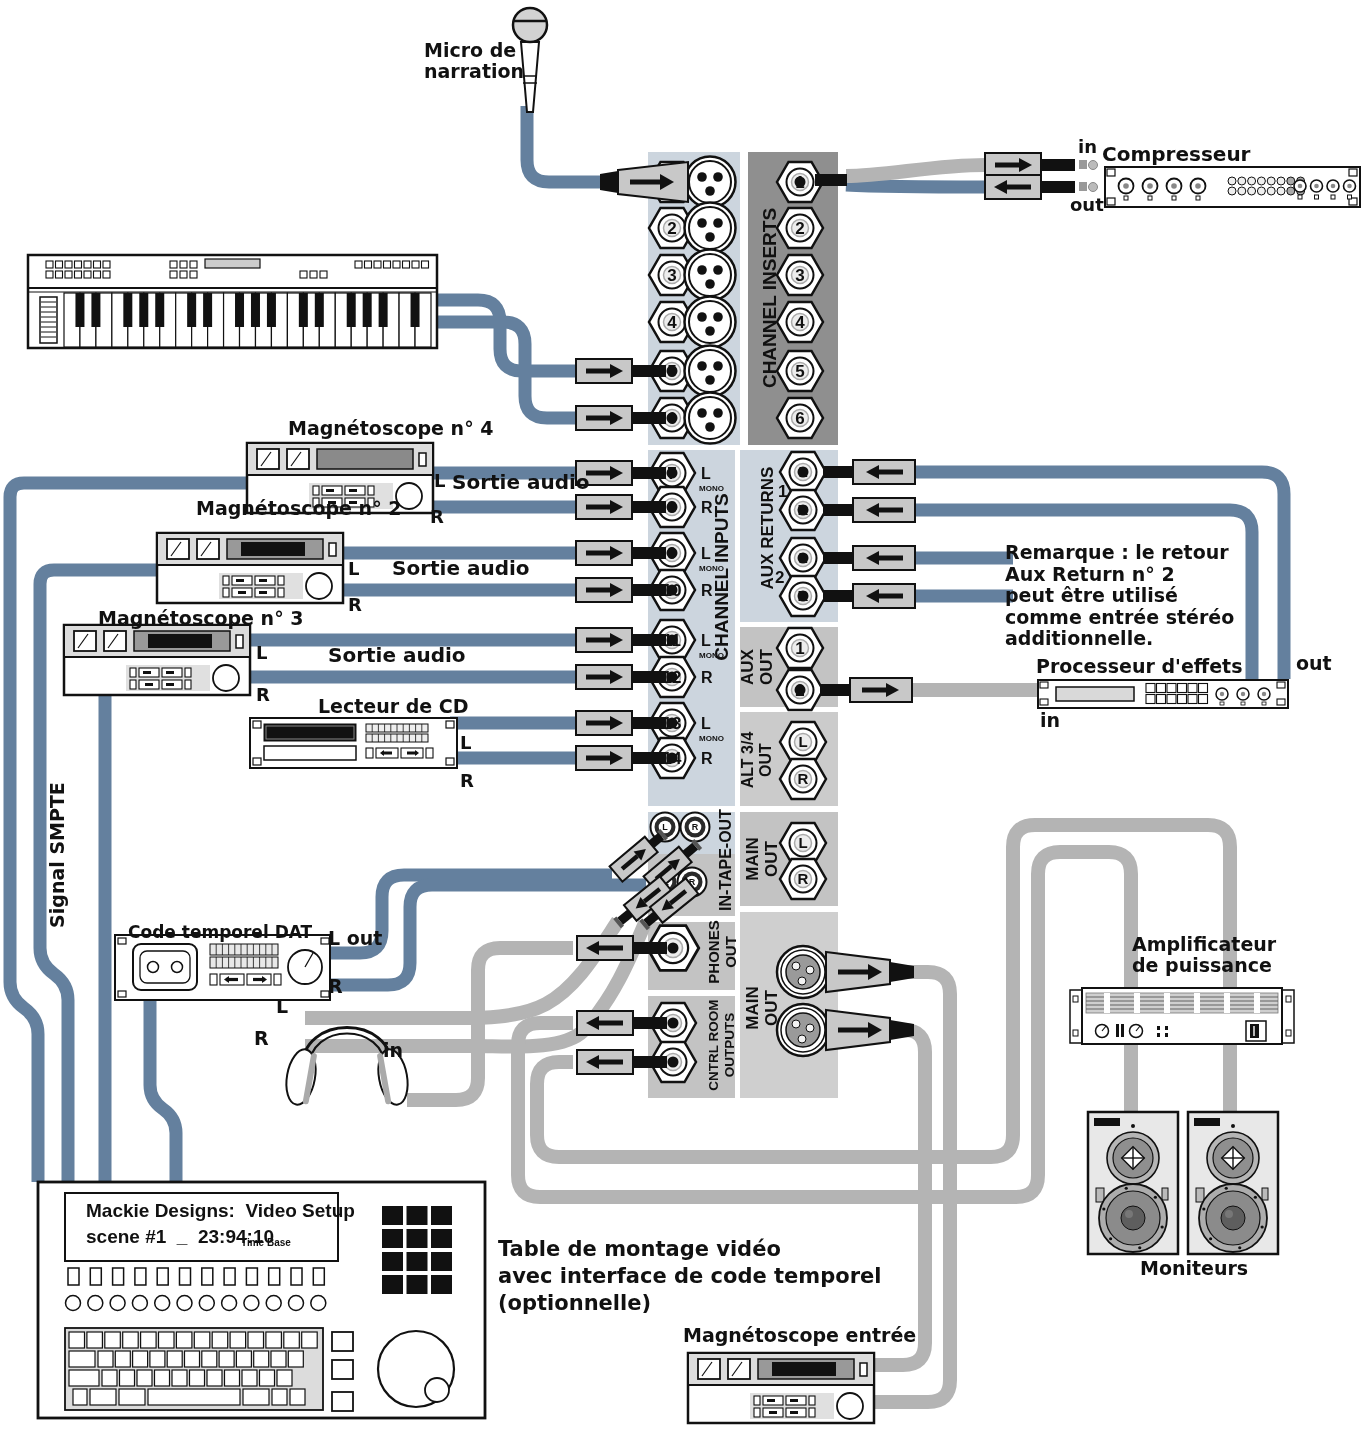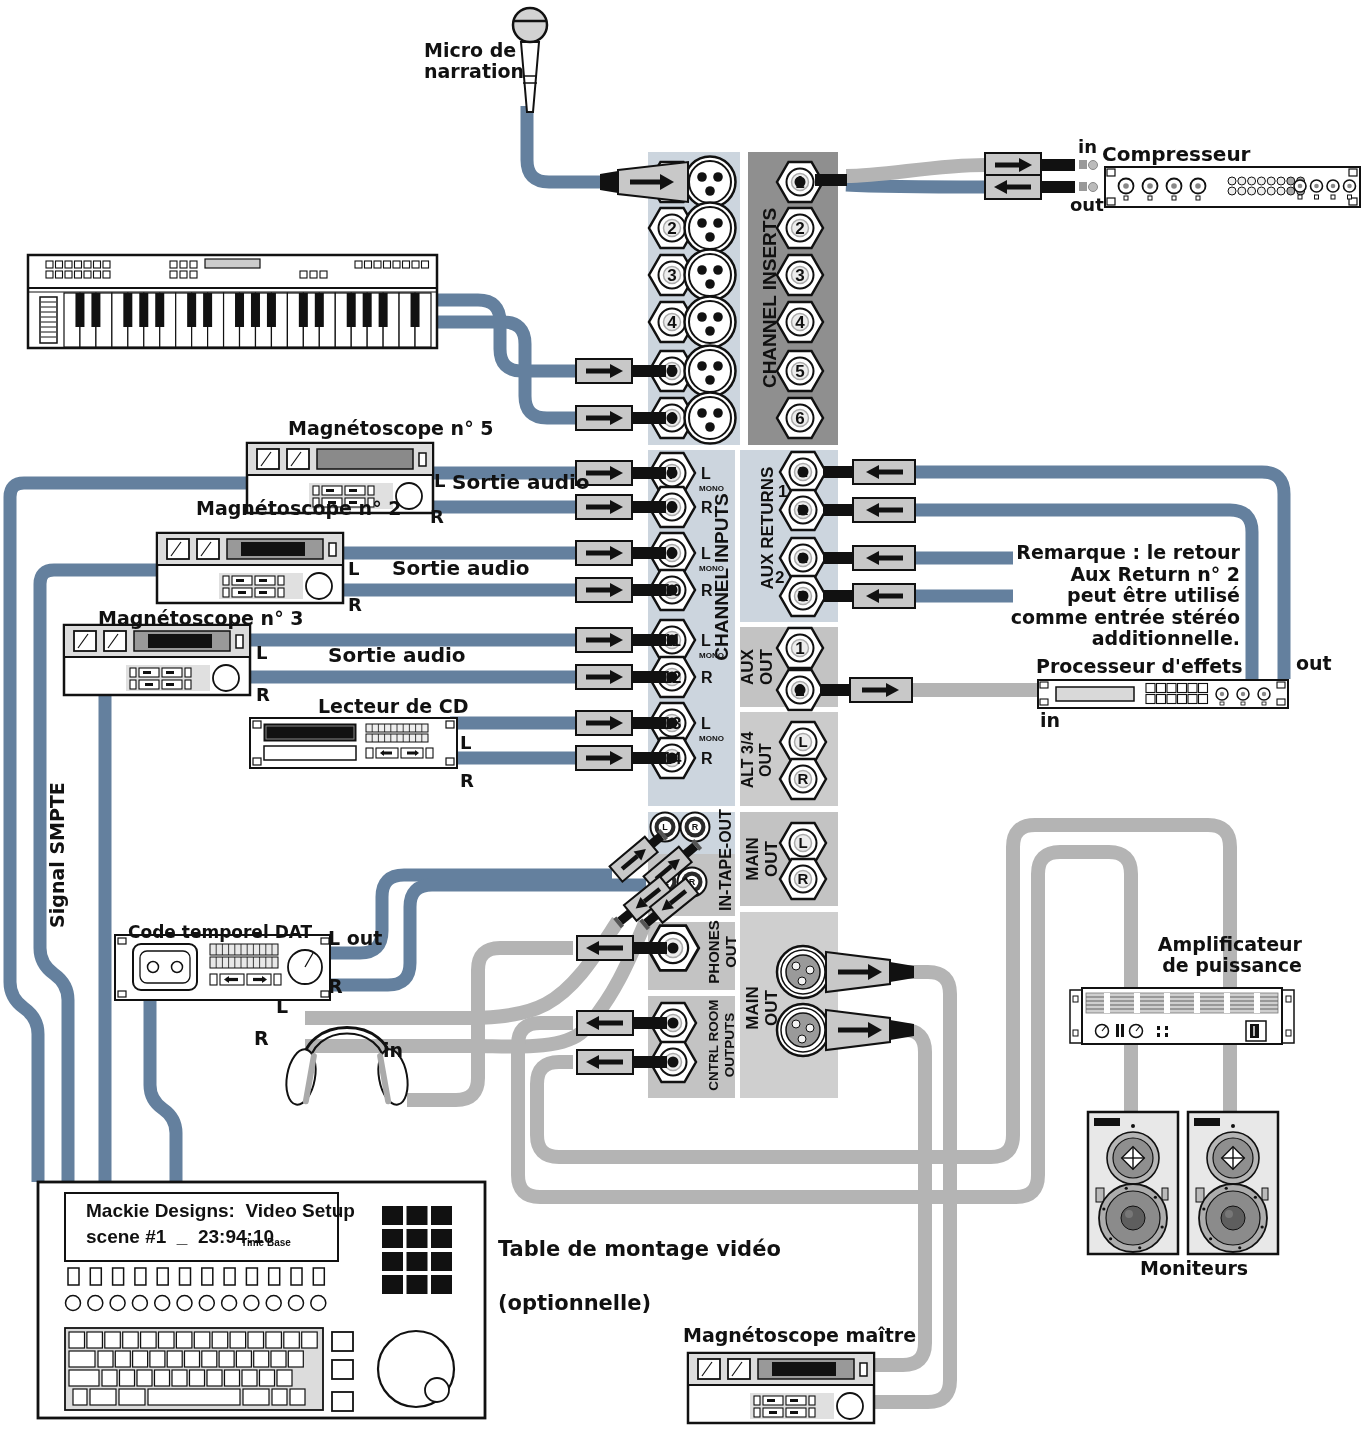--- a/index.html
+++ b/index.html
@@ -5,21 +5,21 @@
   html,body{margin:0;padding:0;background:#fff;}
   #stage{position:relative;width:1364px;height:1435px;background:#fff;overflow:hidden;
          font-family:"DejaVu Sans",sans-serif;color:#111;}
   #art{position:absolute;left:0;top:0;}
   .lbl{position:absolute;font-weight:600;font-size:19px;line-height:21px;white-space:pre;color:#111;}
   .big{font-size:21px;line-height:27px;}
   .vlbl{position:absolute;display:flex;flex-direction:column;align-items:center;justify-content:center;
         transform:rotate(-90deg);font-family:"Liberation Sans",sans-serif;font-weight:bold;
         white-space:nowrap;text-align:center;color:#111;}
   .disp{position:absolute;font-family:"Liberation Sans",sans-serif;font-weight:bold;white-space:pre;}
-  .ctr{text-align:right;}
+  .ctr{text-align:left;}
   svg text{font-family:"Liberation Sans",sans-serif;fill:#111;}
   .jn{font-size:17px;font-weight:bold;}
   .jl{font-size:15px;font-weight:bold;}
   .sl{font-size:16px;font-weight:bold;}
   .mono{font-size:8px;font-weight:bold;}
   .tn{font-size:9px;font-weight:bold;}
 </style>
 </head>
 <body>
 
@@ -872,21 +872,21 @@
     <ellipse rx="14" ry="28" fill="#fff" stroke="#111" stroke-width="2"></ellipse>
     <rect x="-12" y="-26" width="6" height="52" rx="3" fill="#aaa"></rect>
   </g>
 </g>
 </svg>
 
 <div class="lbl" style="left:424px;top:40px;"><span>Micro de</span><br><span>narration</span></div>
 <div class="lbl" style="left:1078px;top:136px;font-size:18px;">in</div>
 <div class="lbl" style="left:1102px;top:144px;font-size:20px;">Compresseur</div>
 <div class="lbl" style="left:1070px;top:194px;font-size:18px;">out</div>
-<div class="lbl" style="left:288px;top:418px;">Magnétoscope n° 5</div>
+<div class="lbl" style="left:288px;top:418px;">Magnétoscope n° 4</div>
 <div class="lbl" style="left:434px;top:470px;font-size:18px;">L</div>
 <div class="lbl" style="left:452px;top:472px;font-size:20px;">Sortie audio</div>
 <div class="lbl" style="left:430px;top:506px;font-size:18px;">R</div>
 <div class="lbl" style="left:196px;top:498px;">Magnétoscope n° 2</div>
 <div class="lbl" style="left:348px;top:558px;font-size:18px;">L</div>
 <div class="lbl" style="left:392px;top:558px;font-size:20px;">Sortie audio</div>
 <div class="lbl" style="left:348px;top:594px;font-size:18px;">R</div>
 <div class="lbl" style="left:98px;top:608px;">Magnétoscope n° 3</div>
 <div class="lbl" style="left:256px;top:642px;font-size:18px;">L</div>
 <div class="lbl" style="left:328px;top:645px;font-size:20px;">Sortie audio</div>
@@ -900,22 +900,22 @@
 <div class="lbl" style="left:328px;top:976px;">R</div>
 <div class="lbl" style="left:276px;top:996px;">L</div>
 <div class="lbl" style="left:254px;top:1028px;">R</div>
 <div class="lbl" style="left:383px;top:1040px;">in</div>
 <div class="lbl ctr" style="left:1005px;top:542px;width:235px;line-height:21.5px;font-size:19px;"><span>Remarque : le retour</span><br><span>Aux Return n° 2</span><br><span>peut être utilisé</span><br><span>comme entrée stéréo</span><br><span>additionnelle.</span></div>
 <div class="lbl" style="left:1036px;top:656px;">Processeur d'effets</div>
 <div class="lbl" style="left:1296px;top:653px;">out</div>
 <div class="lbl" style="left:1040px;top:710px;">in</div>
 <div class="lbl ctr" style="left:1132px;top:934px;width:170px;"><span>Amplificateur</span><br><span>de puissance</span></div>
 <div class="lbl" style="left:1140px;top:1258px;">Moniteurs</div>
-<div class="lbl" style="left:683px;top:1325px;">Magnétoscope maître</div>
-<div class="lbl big" style="left:498px;top:1236px;"><span>Table de montage vidéo</span><br><br><span>(optionnelle)</span></div>
+<div class="lbl" style="left:683px;top:1325px;">Magnétoscope entrée</div>
+<div class="lbl big" style="left:498px;top:1236px;"><span>Table de montage vidéo</span><br><span>avec interface de code temporel</span><br><span>(optionnelle)</span></div>
 <div class="disp" style="left:86px;top:1200px;font-size:19px;">Mackie Designs:  Video Setup</div>
 <div class="disp" style="left:86px;top:1226px;font-size:19px;">scene #1  _  23:94:10</div>
 <div class="disp" style="left:241px;top:1237px;font-size:10px;">Time Base</div>
 
 <div class="vlbl" style="left:640px;top:286px;width:260px;height:24px;font-size:19px;">CHANNEL INSERTS</div>
 <div class="vlbl" style="left:592px;top:565px;width:260px;height:24px;font-size:19px;">CHANNEL INPUTS</div>
 <div class="vlbl" style="left:698px;top:516px;width:140px;height:24px;font-size:17px;">AUX RETURNS</div>
 <div class="vlbl" style="left:702px;top:647px;width:110px;height:40px;font-size:17px;line-height:19px;">
       <div>AUX</div>
       <div>OUT</div>

